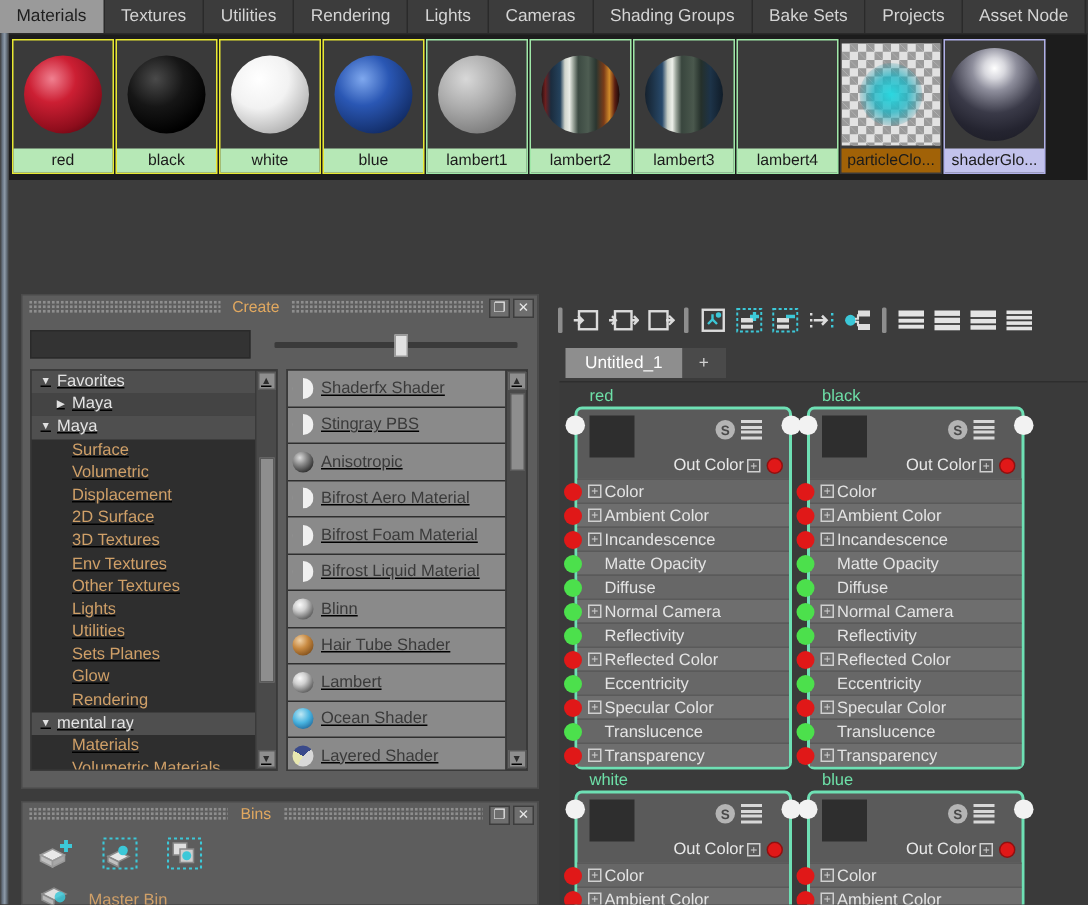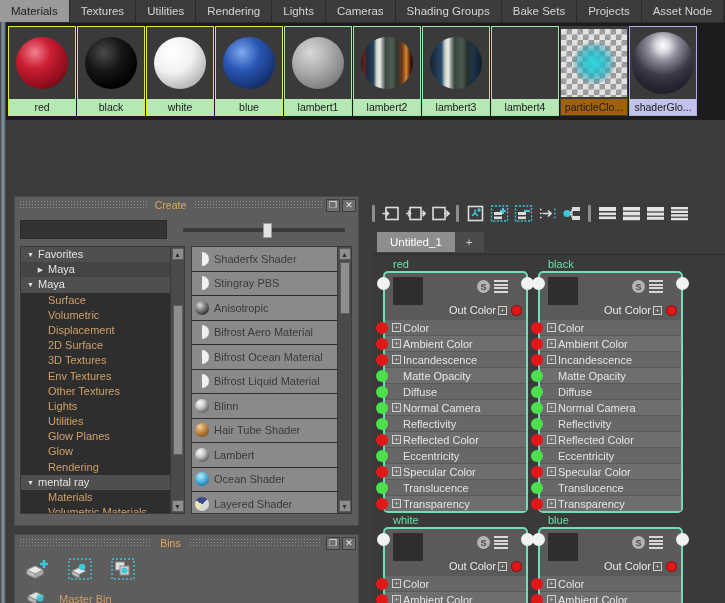--- a/index.html
+++ b/index.html
@@ -154,21 +154,21 @@
   }
   .slider { flex: 1; margin-left: 12px; position: relative; height: 19px; }
   .slider .track {
     position: absolute; left: 4px; right: 8px; top: 8px; height: 4px;
     background: #3a3a3a; border-radius: 1px;
   }
   .slider .handle {
     position: absolute; left: 48%; top: 3px;
     width: 9px; height: 15px; background: #e2e2e2; border: 1px solid #9a9a9a;
   }
-  .create-cols { display: flex; gap: 6px; height: 268px; }
+  .create-cols { display: flex; gap: 6px; height: 268px; text-decoration: underline; }
 
   .tree-wrap, .list-wrap {
     background: #2e2e2e; border: 1px solid #3a3a3a;
     display: flex; position: relative; overflow: hidden;
   }
   .tree-wrap { width: 165px; }
   .list-wrap { width: 161px; }
   .tree, .shlist { flex: 1; overflow: hidden; }
 
   .tree-row {
@@ -442,21 +442,21 @@
               <div class="tree-row  indent1">
                 <span class="tw"></span>
                 <span class="tlabel">Lights</span>
               </div>
               <div class="tree-row  indent1">
                 <span class="tw"></span>
                 <span class="tlabel">Utilities</span>
               </div>
               <div class="tree-row  indent1">
                 <span class="tw"></span>
-                <span class="tlabel">Glow Planes</span>
+                <span class="tlabel">Sets Planes</span>
               </div>
               <div class="tree-row  indent1">
                 <span class="tw"></span>
                 <span class="tlabel">Glow</span>
               </div>
               <div class="tree-row  indent1">
                 <span class="tw"></span>
                 <span class="tlabel">Rendering</span>
               </div>
               <div class="tree-row group">
@@ -491,21 +491,21 @@
               <div class="sh-row">
                 <span class="sh-ico dark"></span>
                 <span>Anisotropic</span>
               </div>
               <div class="sh-row">
                 <span class="sh-ico half"></span>
                 <span>Bifrost Aero Material</span>
               </div>
               <div class="sh-row">
                 <span class="sh-ico half"></span>
-                <span>Bifrost Ocean Material</span>
+                <span>Bifrost Foam Material</span>
               </div>
               <div class="sh-row">
                 <span class="sh-ico half"></span>
                 <span>Bifrost Liquid Material</span>
               </div>
               <div class="sh-row">
                 <span class="sh-ico "></span>
                 <span>Blinn</span>
               </div>
               <div class="sh-row">

